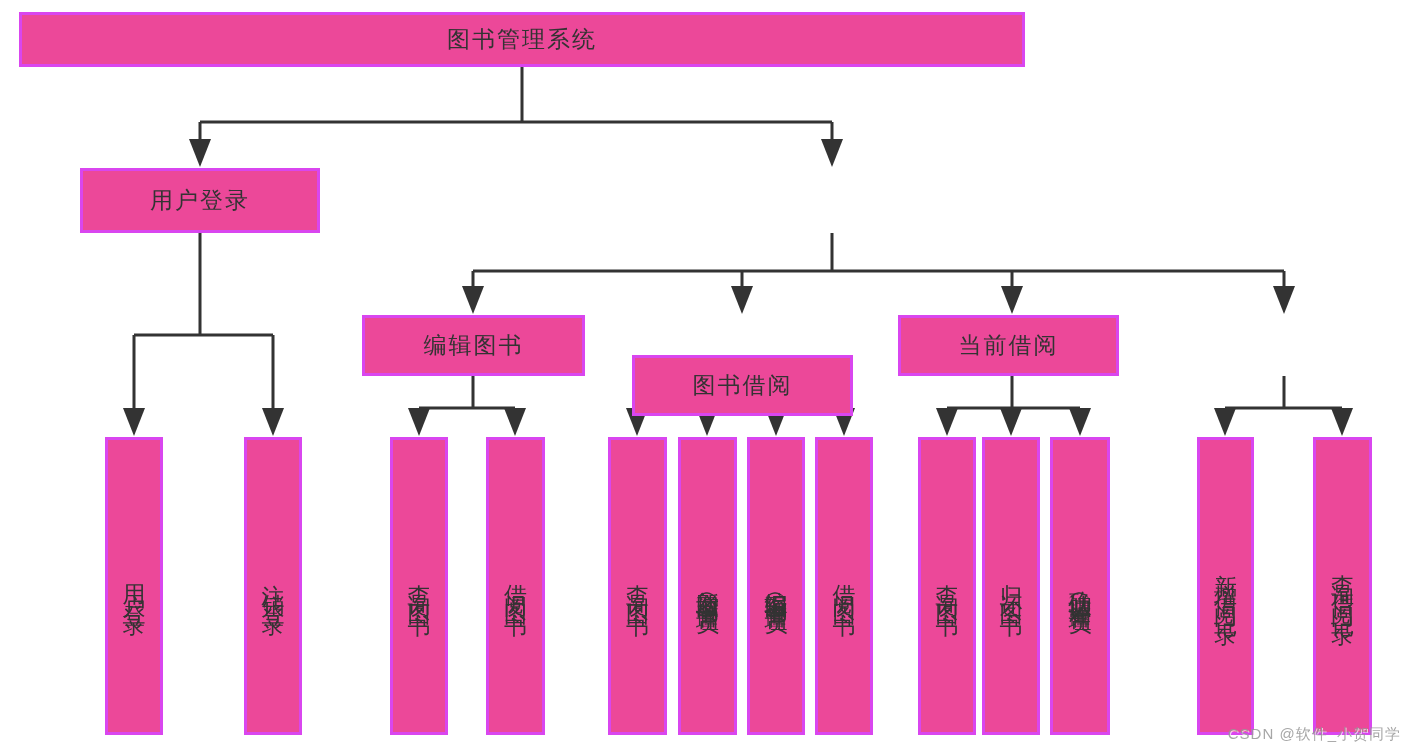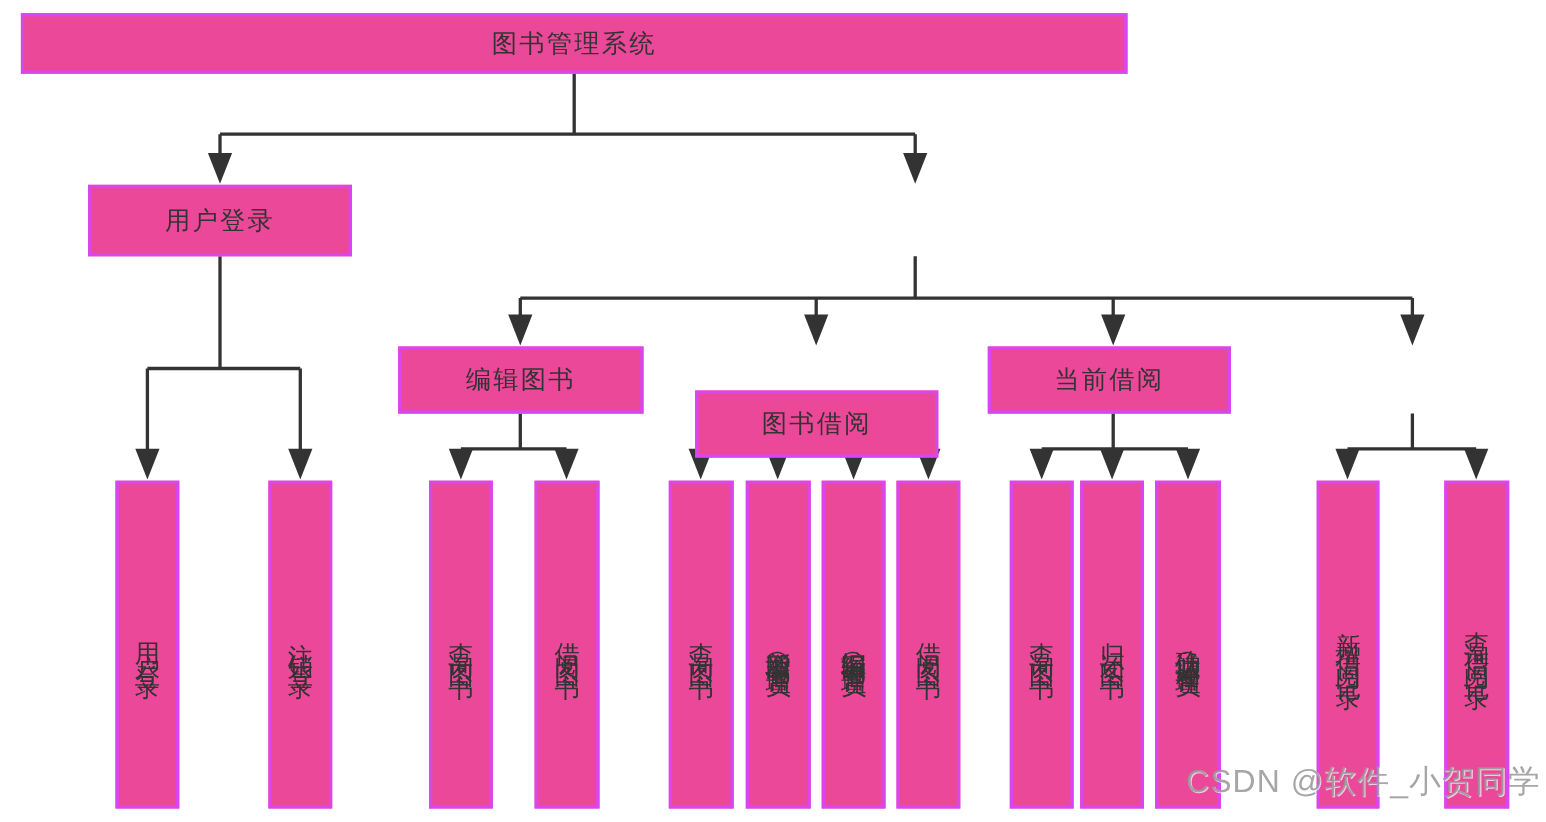--- a/index.html
+++ b/index.html
@@ -70,22 +70,22 @@
   #connector-svg path {
     stroke: #333333;
     stroke-width: 3;
     fill: none;
   }
   #connector-svg polygon { fill: #333333; stroke: none; }
 
   #watermark {
     position: absolute;
     right: 4px;
-    bottom: 16px;
-    font-size: 29px;
+    bottom: 3px;
+    font-size: 15px;
     color: rgba(150, 150, 150, 0.85);
     text-shadow: 1px 1px 0 rgba(255, 255, 255, 0.7);
     letter-spacing: 1px;
     white-space: nowrap;
     z-index: 10;
   }
 </style>
 </head>
 <body>
 

